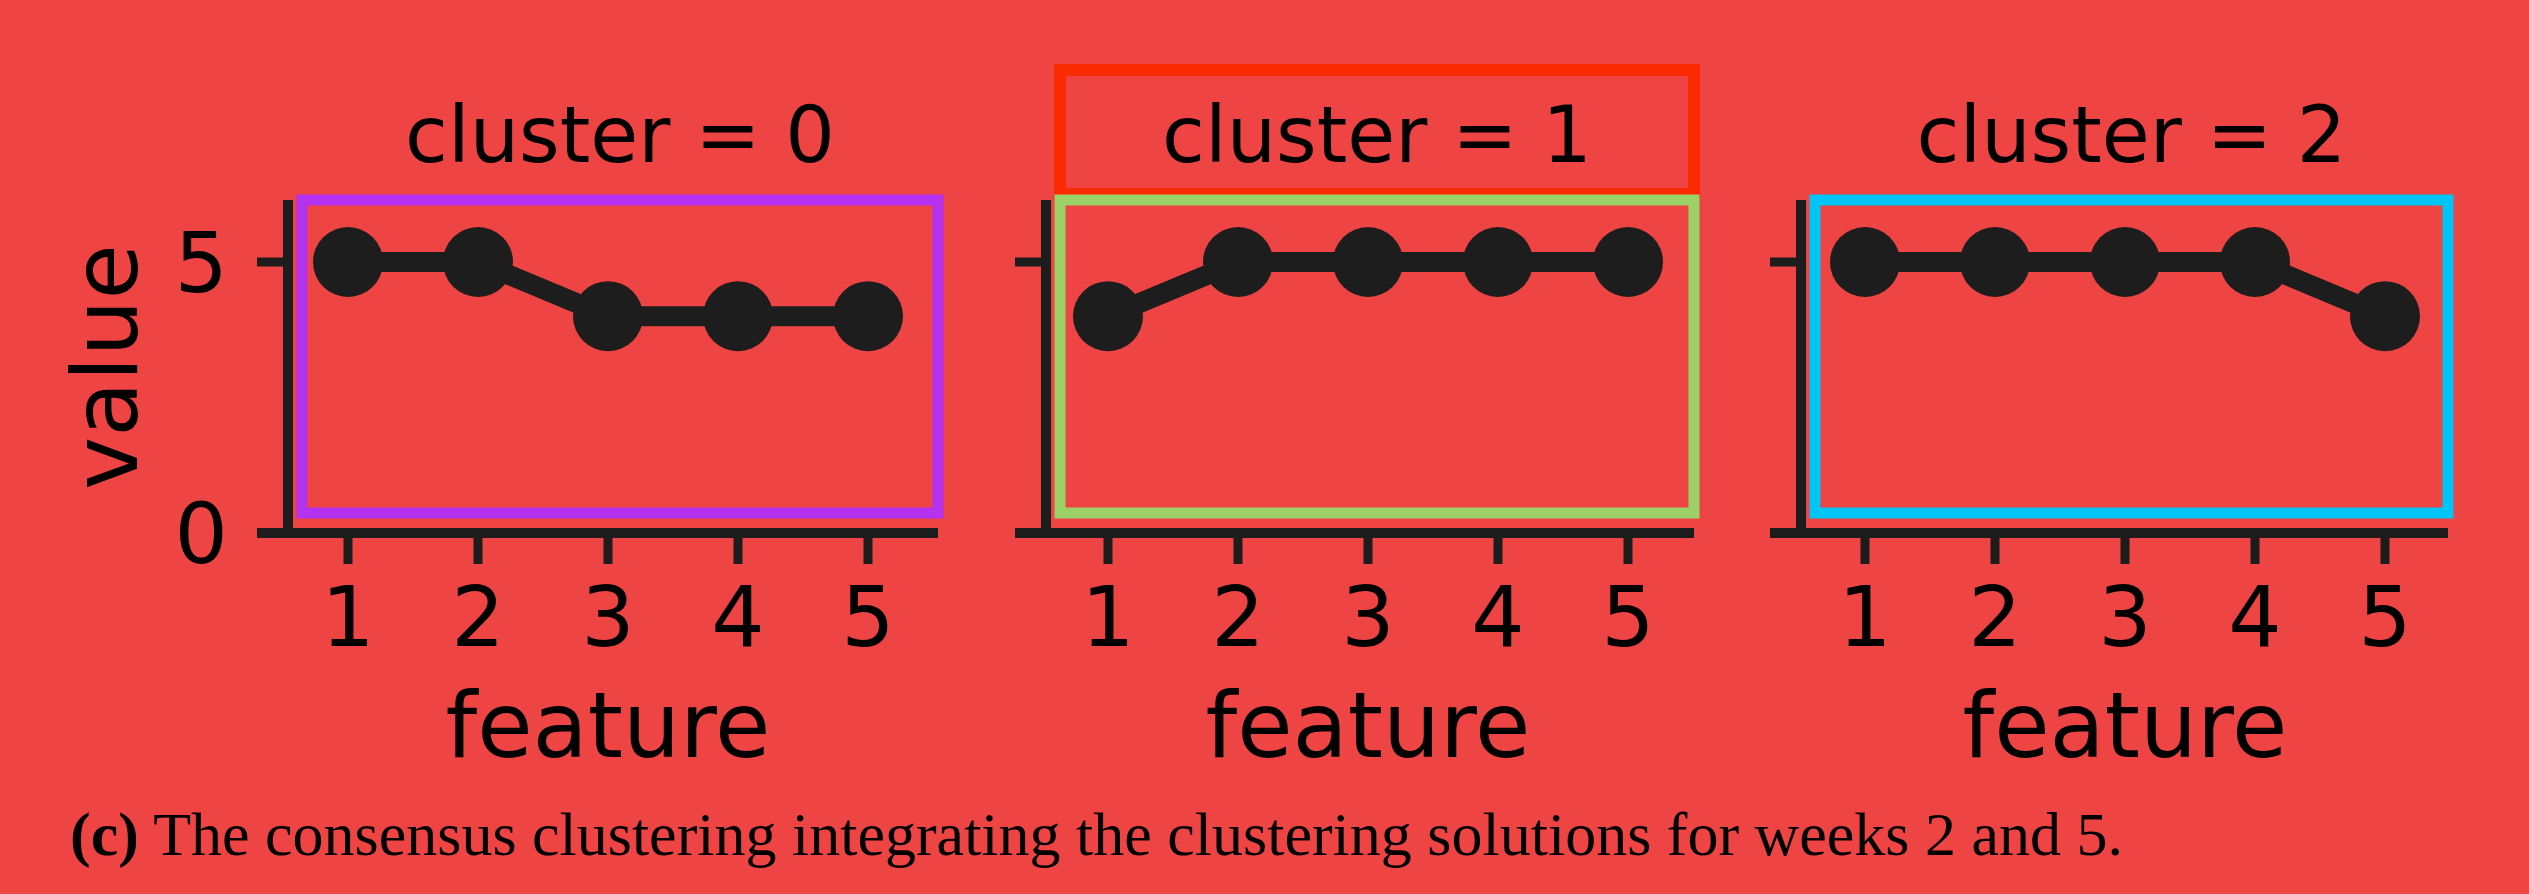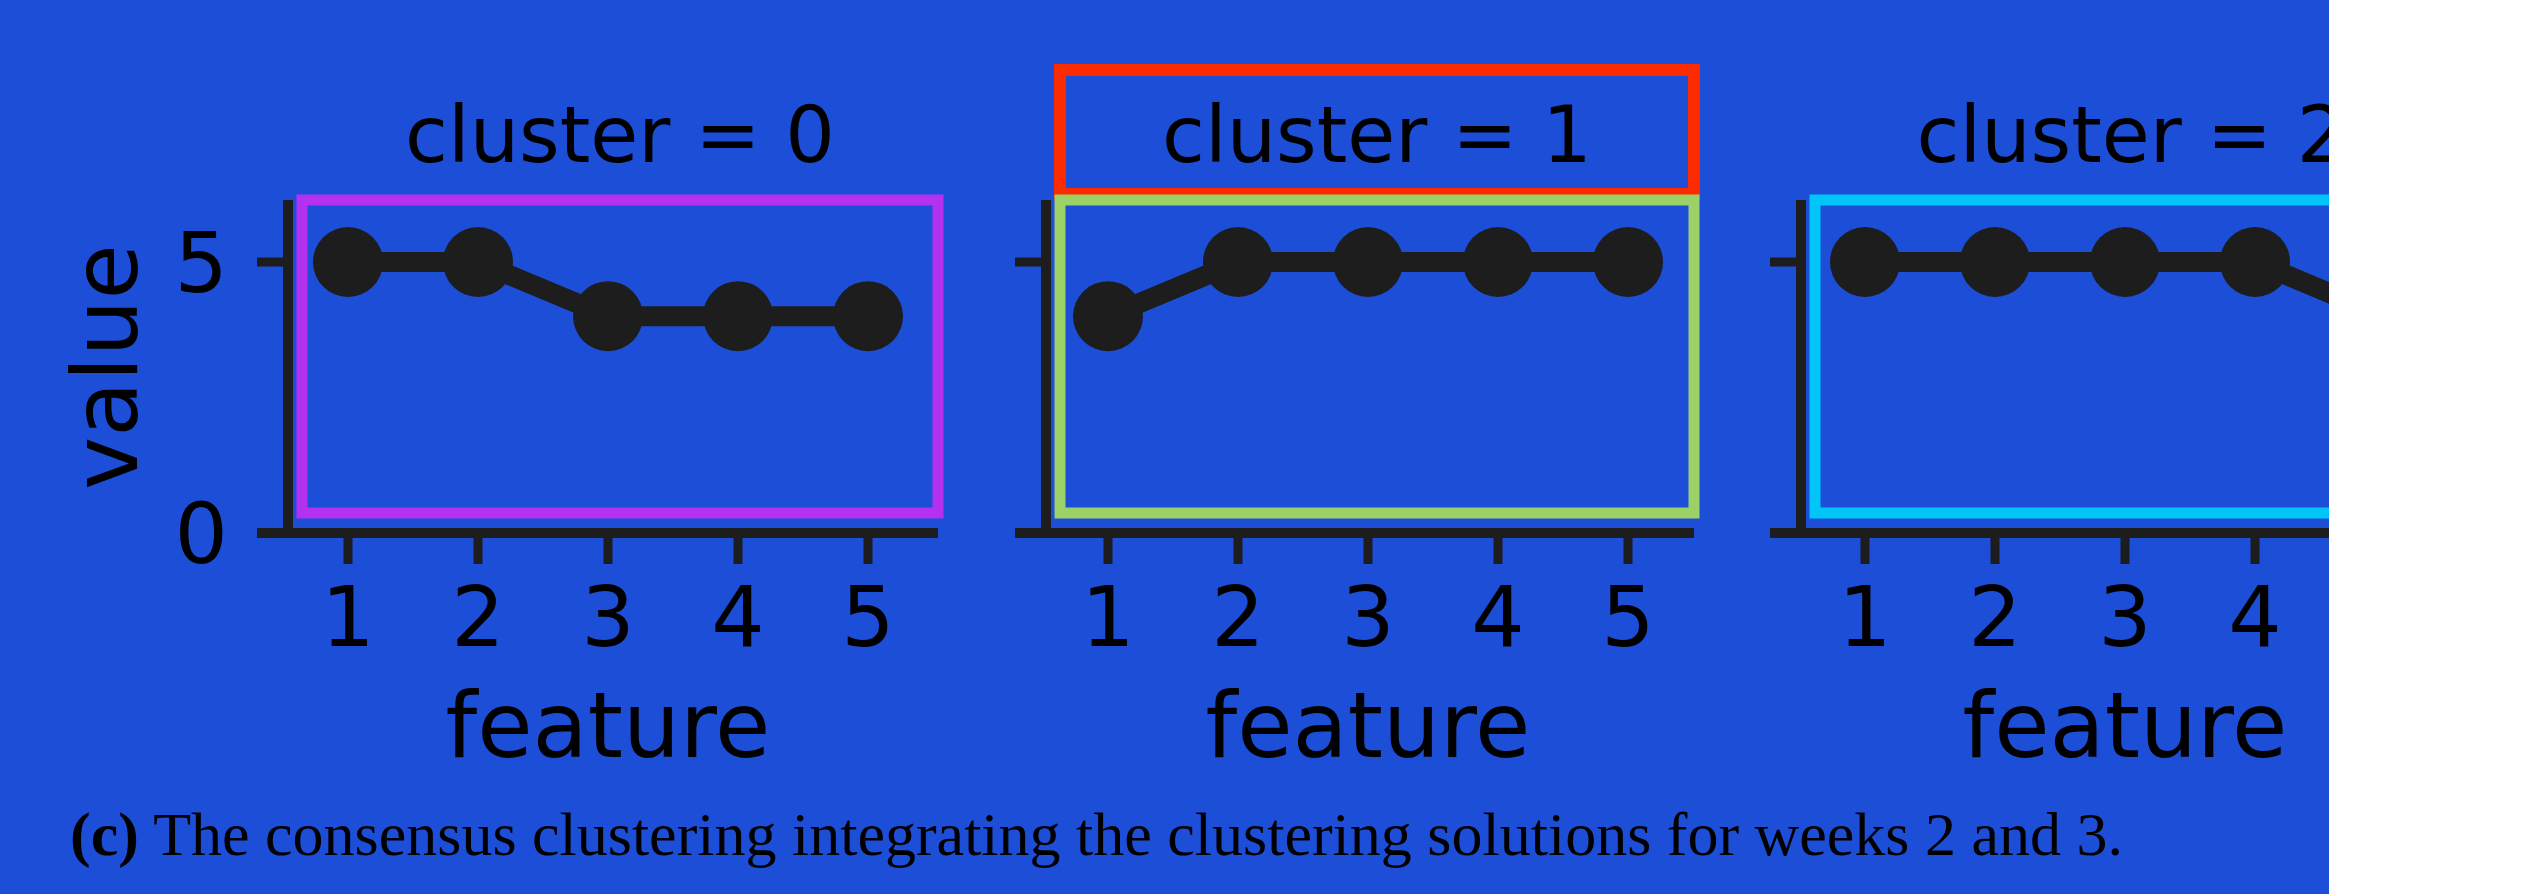--- a/index.html
+++ b/index.html
@@ -1,19 +1,19 @@
 <!DOCTYPE html>
 <html><head>
 <meta charset="utf-8">
 <style>
   html,body{margin:0;padding:0;background:#ffffff;}
   #stage{
     position:relative;
-    width:2329px;height:894px;
-    background:#1d4ed8;
+    width:2529px;height:894px;
+    background:#ef4444;
     overflow:hidden;
     font-family:"DejaVu Sans", sans-serif;
   }
   #chart-svg{position:absolute;left:0;top:0;}
   .caption{
     position:absolute;
     left:70px;top:800px;
     width:2440px;
     margin:0;
     font-family:"Liberation Serif", "DejaVu Serif", serif;
@@ -93,14 +93,14 @@
       <rect x="2380.5" y="538" width="9" height="26" fill="#1D1D1D"></rect>
       <text x="2385" y="646" font-size="84" fill="#000000" text-anchor="middle" font-family="&quot;DejaVu Sans&quot;, sans-serif">5</text>
       <text x="2125" y="757" font-size="90" fill="#000000" text-anchor="middle" font-family="&quot;DejaVu Sans&quot;, sans-serif">feature</text>
       <polyline points="1865,262 1995,262 2125,262 2255,262 2385,316.2" fill="none" stroke="#1D1D1D" stroke-width="20"></polyline>
       <circle cx="1865" cy="262" r="35" fill="#1D1D1D"></circle>
       <circle cx="1995" cy="262" r="35" fill="#1D1D1D"></circle>
       <circle cx="2125" cy="262" r="35" fill="#1D1D1D"></circle>
       <circle cx="2255" cy="262" r="35" fill="#1D1D1D"></circle>
       <circle cx="2385" cy="316.2" r="35" fill="#1D1D1D"></circle>
     </svg>
-  <p class="caption"><b>(c)</b> <span>The consensus clustering integrating the clustering solutions for weeks 2 and 3.</span></p>
+  <p class="caption"><b>(c)</b> <span>The consensus clustering integrating the clustering solutions for weeks 2 and 5.</span></p>
 </div>
 
 </body></html>

